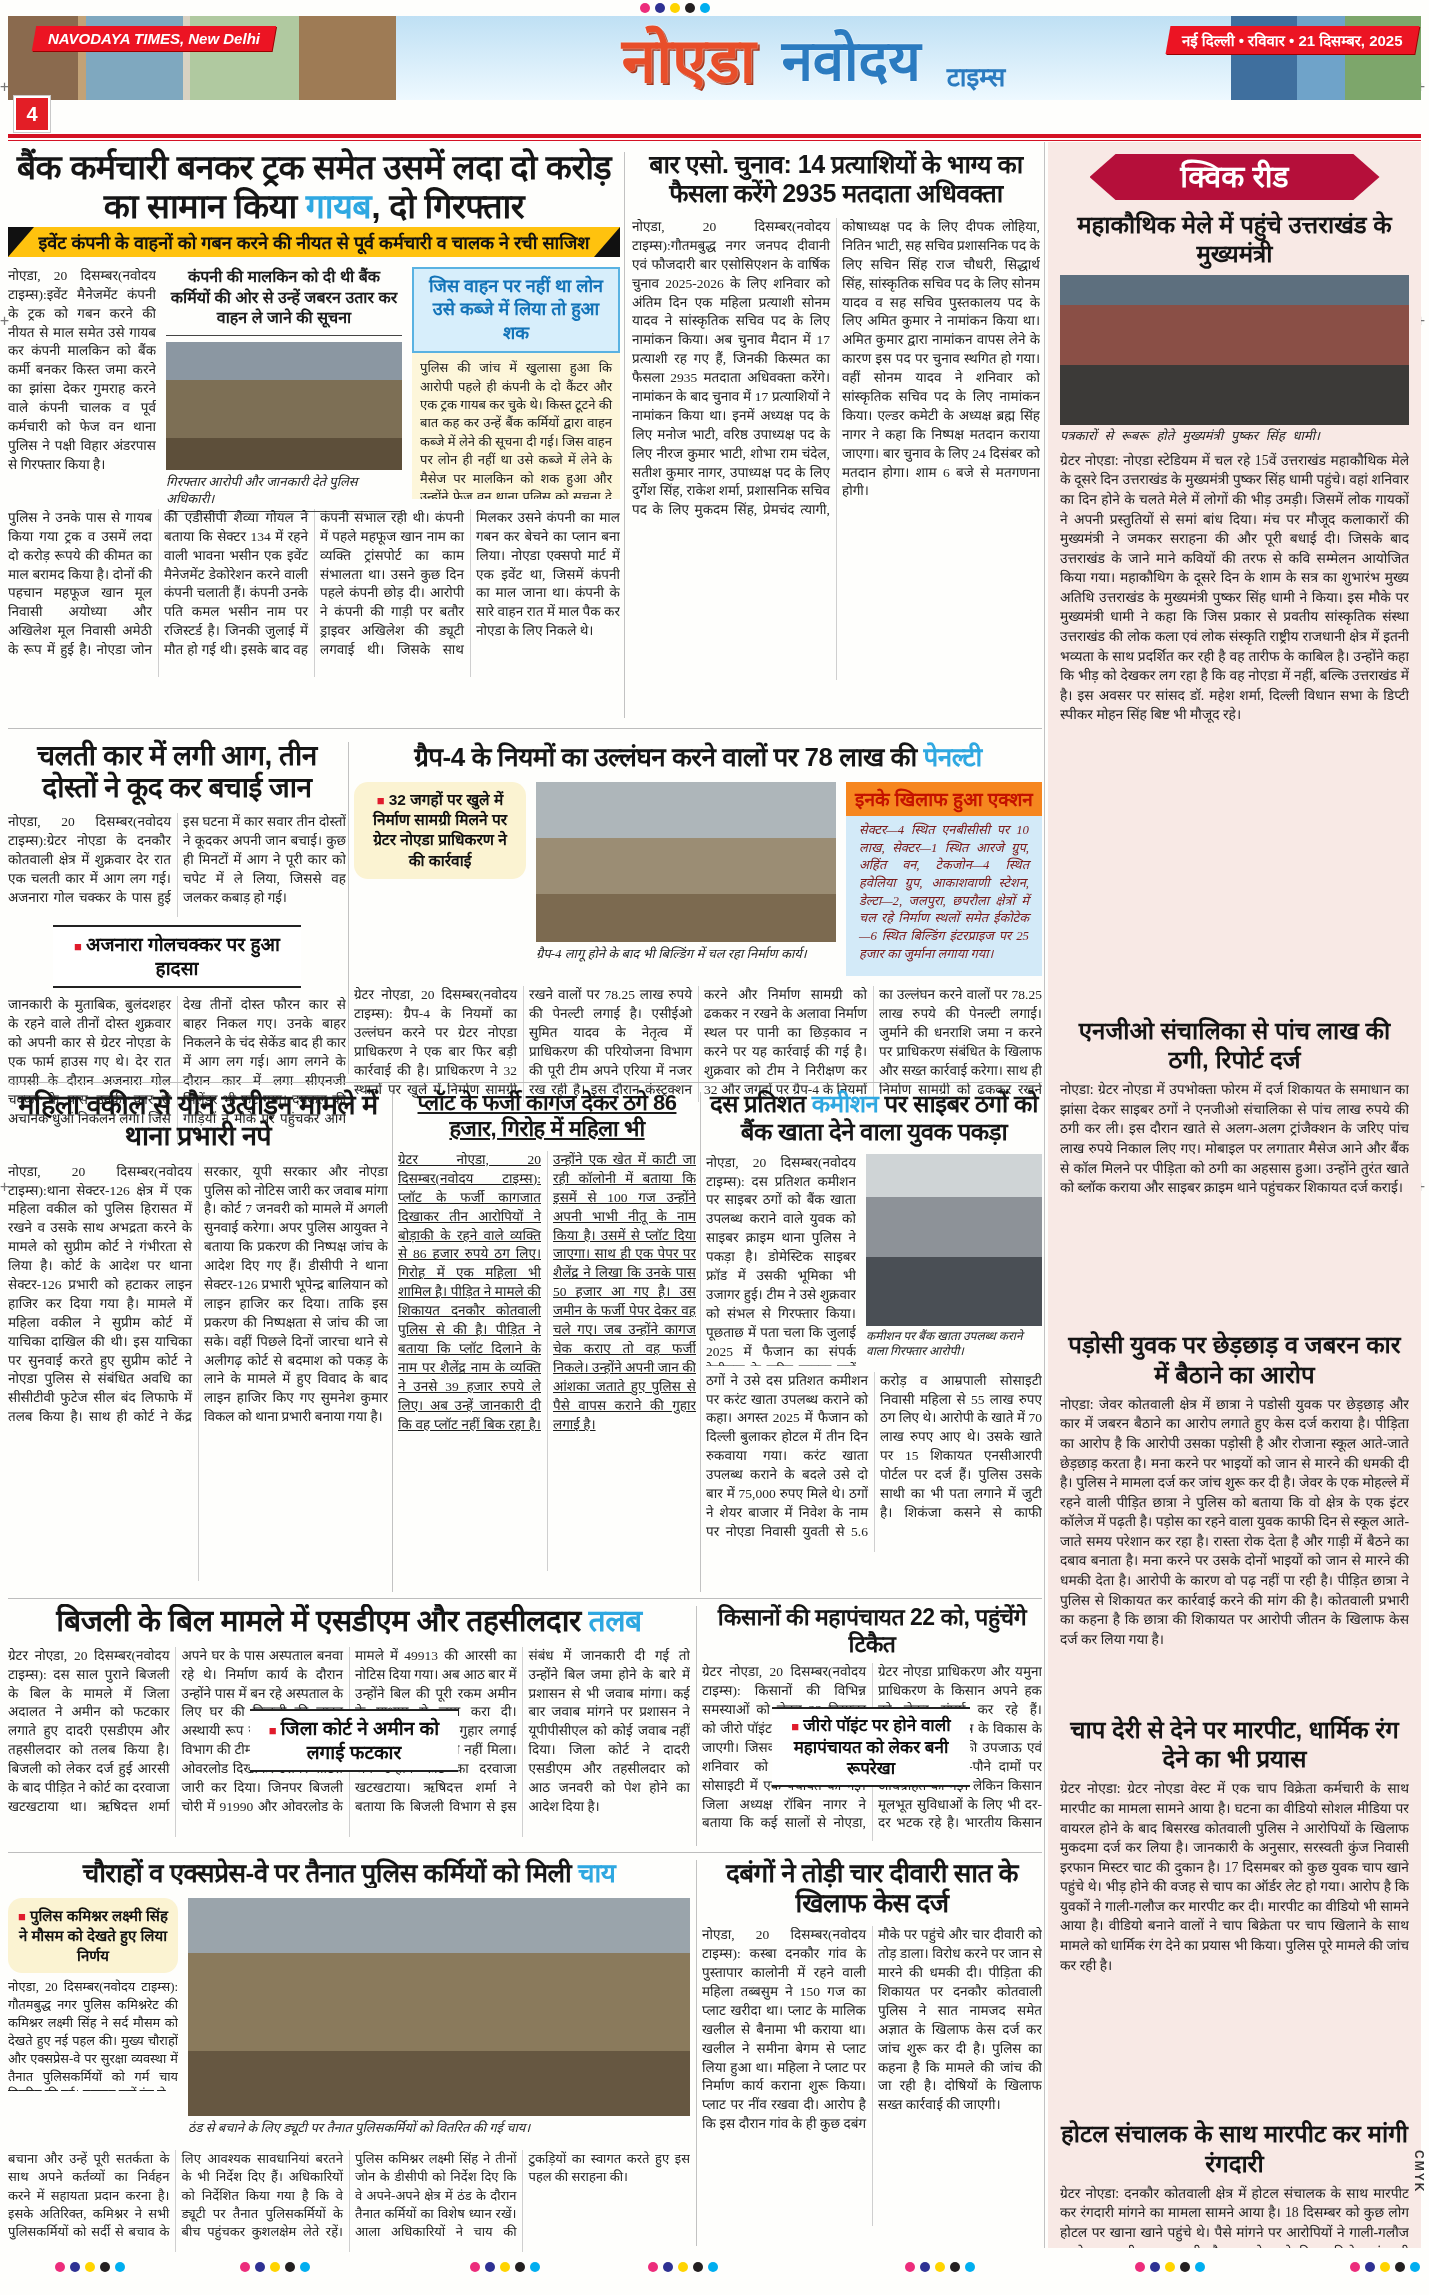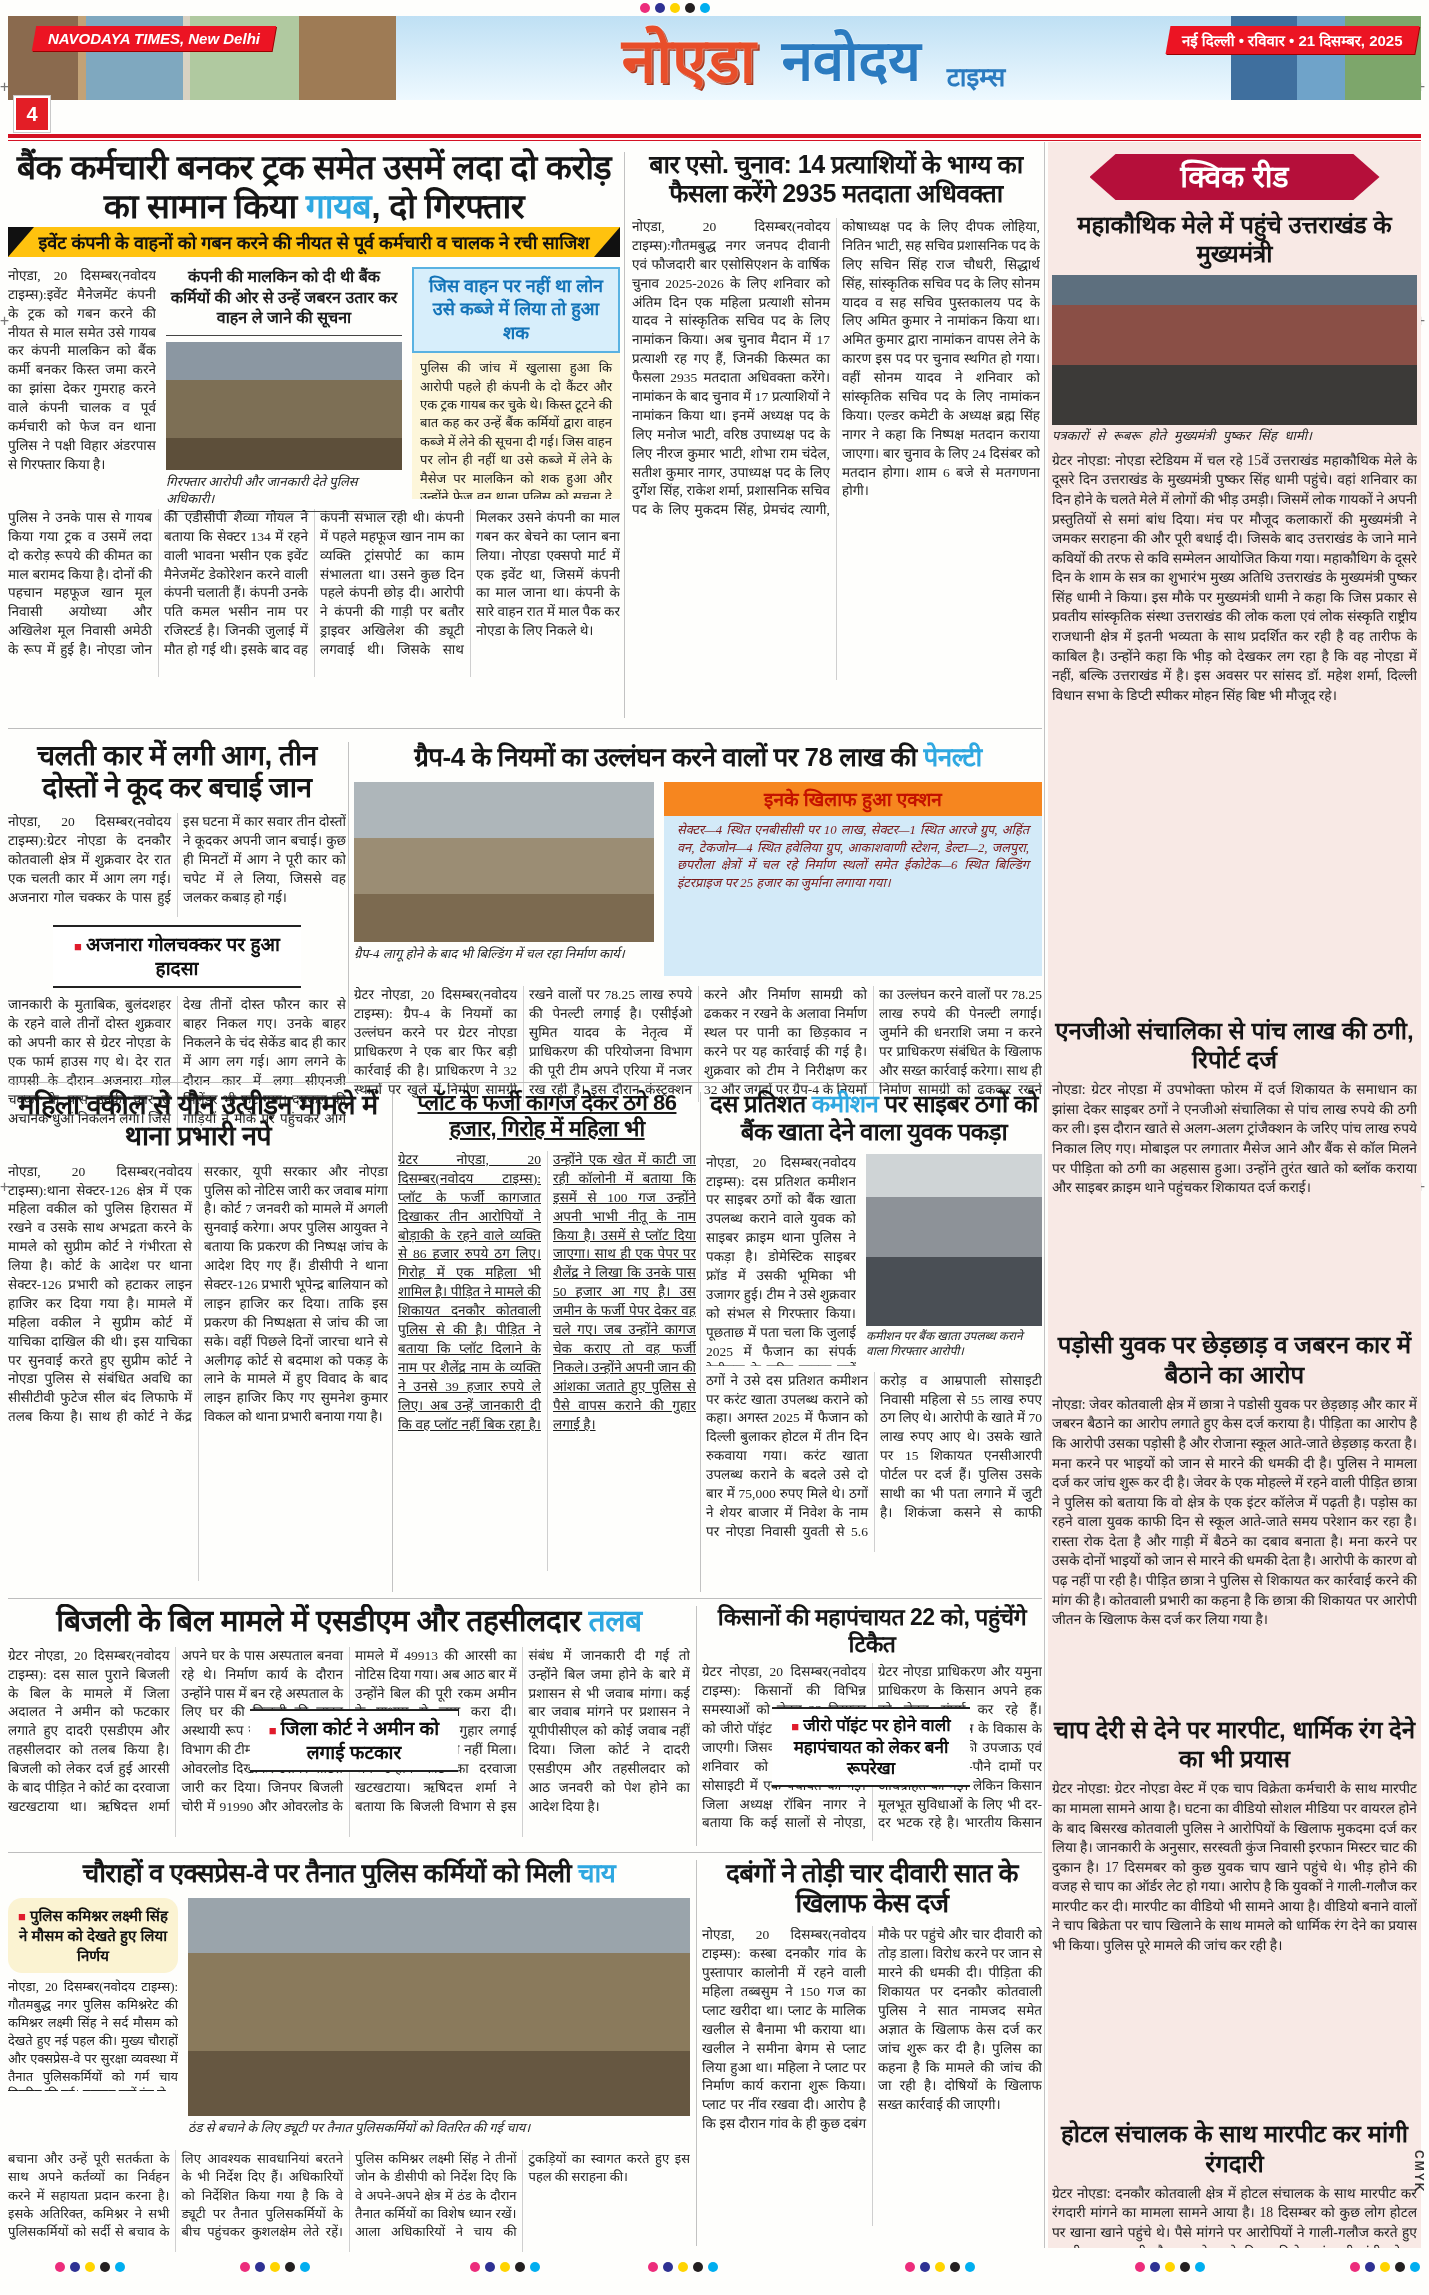--- a/index.html
+++ b/index.html
@@ -40,21 +40,21 @@
     line-height:1.25;border-top:2px solid #222;border-bottom:2px solid #222;padding:6px 4px;color:#111;}
   .vline{background:#c2c2c2;width:1px;}
   .hline{background:#bdbdbd;height:1px;}
   .strip{position:relative;background:#ffc20e;color:#111;font-family:"Liberation Sans",sans-serif;font-weight:800;
     font-size:18px;display:flex;align-items:center;justify-content:center;height:30px;overflow:hidden;}
   .strip:before{content:"";position:absolute;left:0;top:0;border-top:30px solid #111;border-right:26px solid transparent;}
   .strip:after{content:"";position:absolute;right:0;bottom:0;border-bottom:30px solid #111;border-left:26px solid transparent;}
   .bluebox-t{background:#d7eefb;border:2px solid #59b2e2;color:#1273b8;font-family:"Liberation Sans",sans-serif;
     font-weight:800;font-size:18px;text-align:center;padding:6px 8px;line-height:1.3;}
   .bluebox-b{background:#fdf6da;font-size:13px;line-height:1.42;text-align:justify;padding:6px 8px;overflow:hidden;}
-  .qr-panel{background:#f8e9e5;overflow:hidden;padding:10px 4px;box-sizing:border-box;}
+  .qr-panel{background:#f8e9e5;overflow:hidden;padding:10px 12px;box-sizing:border-box;}
   .qr-banner{width:290px;margin:2px auto 10px;background:#b50f3a;color:#fff;font-family:"Liberation Sans",sans-serif;
     font-weight:800;font-size:30px;text-align:center;line-height:46px;height:46px;
     clip-path:polygon(0 50%,9% 0,91% 0,100% 50%,91% 100%,9% 100%);}
   .qr-title{font-family:"Liberation Sans",sans-serif;font-weight:700;font-size:24px;color:#141414;text-align:center;line-height:1.22;margin:10px 0 6px;}
   .qr-body{font-size:13.8px;line-height:1.42;text-align:justify;color:#222;}
   .action-h{background:#f6861f;color:#c41200;font-family:"Liberation Sans",sans-serif;font-weight:800;font-size:19px;text-align:center;padding:4px 2px;}
   .action-b{background:#d3eaf8;color:#7a1a1a;font-style:italic;font-size:12.8px;line-height:1.38;text-align:justify;padding:6px 13px;overflow:hidden;}
   .dots{position:absolute;display:flex;gap:5px;}
   .dot{width:10px;height:10px;border-radius:50%;}
   .cross{position:absolute;color:#777;font-size:15px;font-family:"DejaVu Sans Mono",monospace;}
@@ -141,20 +141,21 @@
   <div class="abs" style="left:8px;top:740px;width:338px;">
     <div class="hl" style="font-size:28px;">चलती कार में लगी आग, तीन दोस्तों ने कूद कर बचाई जान</div>
     <div class="body cols2" style="margin-top:8px;height:104px;">नोएडा, 20 दिसम्बर(नवोदय टाइम्स):ग्रेटर नोएडा के दनकौर कोतवाली क्षेत्र में शुक्रवार देर रात एक चलती कार में आग लग गई। अजनारा गोल चक्कर के पास हुई इस घटना में कार सवार तीन दोस्तों ने कूदकर अपनी जान बचाई। कुछ ही मिनटों में आग ने पूरी कार को चपेट में ले लिया, जिससे वह जलकर कबाड़ हो गई।</div>
     <div class="inbox" style="width:240px;margin:8px auto;"><span class="sq">■</span><span>अजनारा गोलचक्कर पर हुआ हादसा</span></div>
     <div class="body cols2" style="margin-top:6px;height:148px;">जानकारी के मुताबिक, बुलंदशहर के रहने वाले तीनों दोस्त शुक्रवार को अपनी कार से ग्रेटर नोएडा के एक फार्म हाउस गए थे। देर रात वापसी के दौरान अजनारा गोल चक्कर के पास उनकी कार से अचानक धुआं निकलने लगा। जिसे देख तीनों दोस्त फौरन कार से बाहर निकल गए। उनके बाहर निकलने के चंद सेकेंड बाद ही कार में आग लग गई। आग लगने के दौरान कार में लगा सीएनजी सिलेंडर भी फट गया। दमकल की गाड़ियों ने मौके पर पहुंचकर आग पर काबू पाया। पुलिस के मुताबिक शॉर्ट सर्किट के कारण आग लग सकती है। उन्होंने पुष्टि की कि इस घटना में कोई हताहत नहीं हुआ है। पुलिस मामले की विस्तृत जांच कर रही है।</div>
   </div>
 
   <div class="abs" style="left:354px;top:742px;width:688px;">
     <div class="hl" style="font-size:26px;white-space:nowrap;overflow:hidden;"><span>ग्रैप-4 के नियमों का उल्लंघन करने वालों पर 78 लाख की </span><span class="cyan">पेनल्टी</span></div>
     <div style="display:flex;gap:10px;margin-top:10px;height:196px;">
+      <div class="kicker" style="width:152px;height:fit-content;"><span class="sq">■</span><span>32 जगहों पर खुले में निर्माण सामग्री मिलने पर ग्रेटर नोएडा प्राधिकरण ने की कार्रवाई</span></div>
       <div style="width:300px;">
         <div class="photo" style="height:160px;background:linear-gradient(180deg,#aeb6ba 0 35%,#9b8d74 35% 70%,#7c6a50 70% 100%);"></div>
         <div class="caption" style="margin-top:4px;">ग्रैप-4 लागू होने के बाद भी बिल्डिंग में चल रहा निर्माण कार्य।</div>
       </div>
       <div style="flex:1;">
         <div class="action-h">इनके खिलाफ हुआ एक्शन</div>
         <div class="action-b" style="height:148px;">सेक्टर—4 स्थित एनबीसीसी पर 10 लाख, सेक्टर—1 स्थित आरजे ग्रुप, अहिंत वन, टेकजोन—4 स्थित हवेलिया ग्रुप, आकाशवाणी स्टेशन, डेल्टा—2, जलपुरा, छपरौला क्षेत्रों में चल रहे निर्माण स्थलों समेत ईकोटेक—6 स्थित बिल्डिंग इंटरप्राइज पर 25 हजार का जुर्माना लगाया गया।</div>
       </div>
     </div>
     <div class="body cols4" style="margin-top:8px;height:116px;">ग्रेटर नोएडा, 20 दिसम्बर(नवोदय टाइम्स): ग्रैप-4 के नियमों का उल्लंघन करने पर ग्रेटर नोएडा प्राधिकरण ने एक बार फिर बड़ी कार्रवाई की है। प्राधिकरण ने 32 स्थानों पर खुले में निर्माण सामग्री रखने वालों पर 78.25 लाख रुपये की पेनल्टी लगाई है। एसीईओ सुमित यादव के नेतृत्व में प्राधिकरण की परियोजना विभाग की पूरी टीम अपने एरिया में नजर रख रही है। इस दौरान कंस्ट्रक्शन करने और निर्माण सामग्री को ढककर न रखने के अलावा निर्माण स्थल पर पानी का छिड़काव न करने पर यह कार्रवाई की गई है। शुक्रवार को टीम ने निरीक्षण कर 32 और जगहों पर ग्रैप-4 के नियमों का उल्लंघन करने वालों पर 78.25 लाख रुपये की पेनल्टी लगाई। जुर्माने की धनराशि जमा न करने पर प्राधिकरण संबंधित के खिलाफ और सख्त कार्रवाई करेगा। साथ ही निर्माण सामग्री को ढककर रखने और पानी का नियमित छिड़काव करने के निर्देश दिए गए हैं। इससे पहले प्राधिकरण ने कंपनियों और व्यक्तियों को मिलाकर 46 पर 49.45 लाख रुपये की पेनल्टी लगाई थी।</div>

